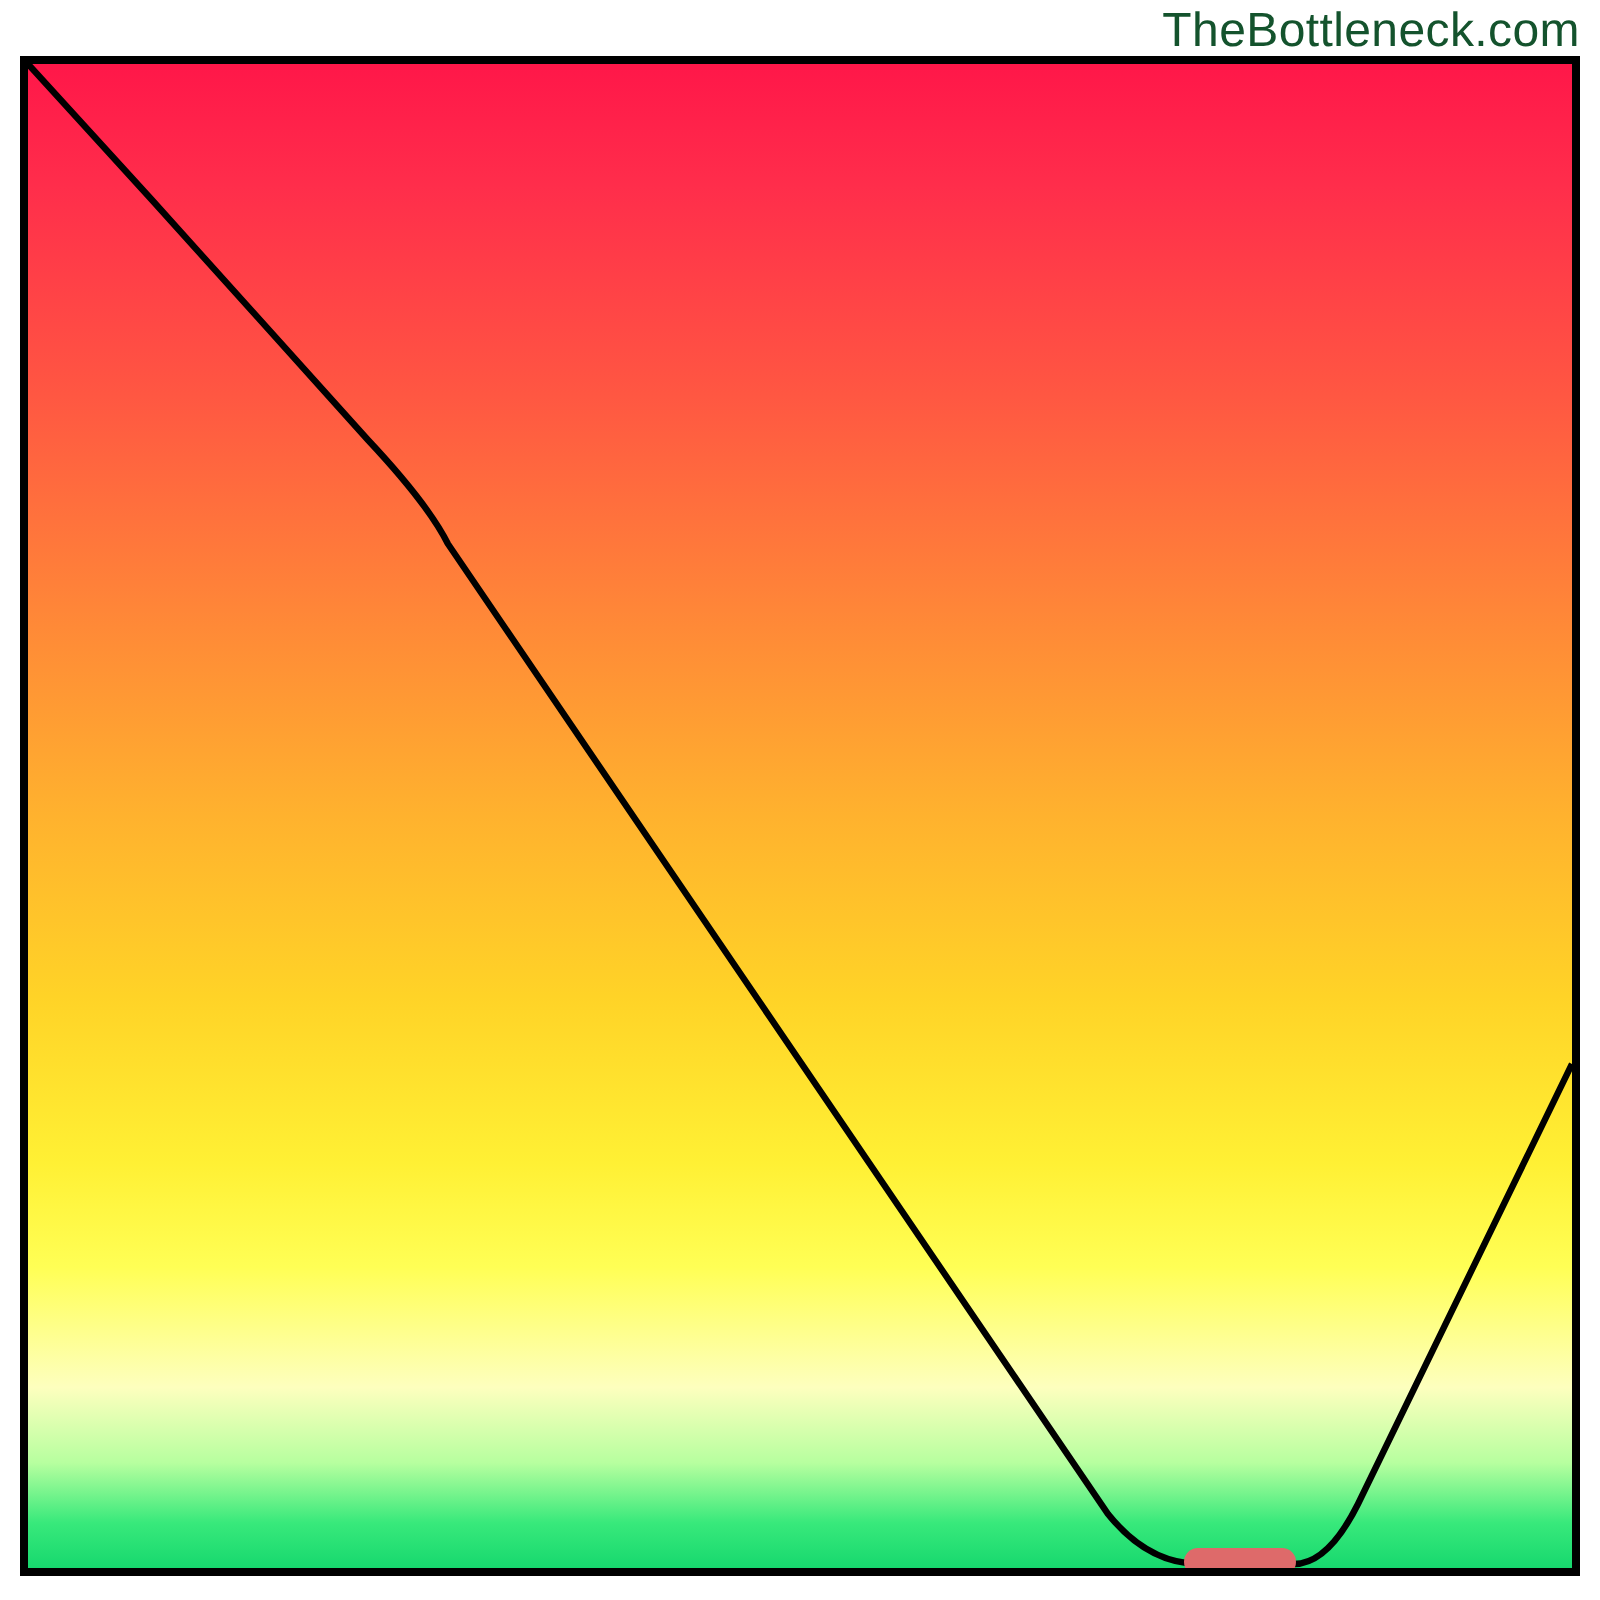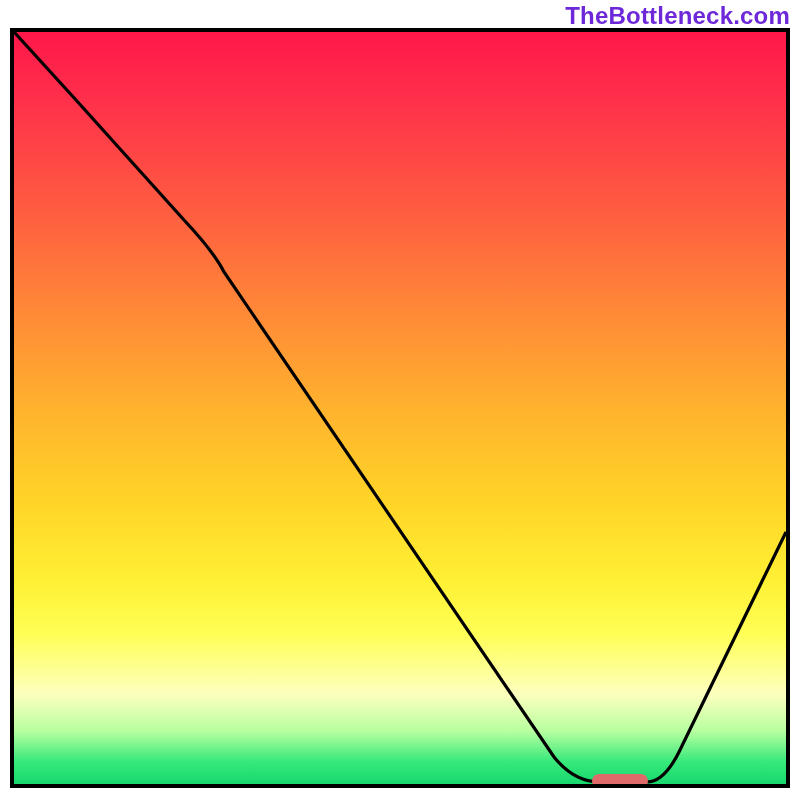--- a/index.html
+++ b/index.html
@@ -13,22 +13,22 @@
   .wrap {
     position: relative;
     width: 800px;
     height: 800px;
   }
   .watermark {
     position: absolute;
     top: 2px;
     right: 10px;
     font-size: 24px;
-    font-weight: bold;
-    color: #6d28d9;
+    font-weight: normal;
+    color: #14532d;
     letter-spacing: 0.2px;
     z-index: 10;
   }
   .plot {
     position: absolute;
     left: 10px;
     top: 28px;
     width: 780px;
     height: 760px;
     border: 4px solid #000;

